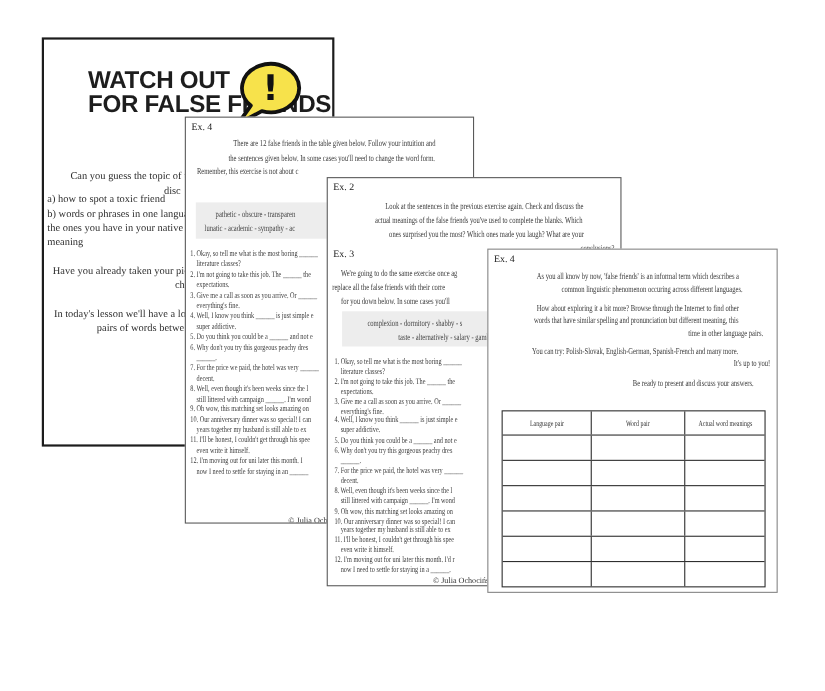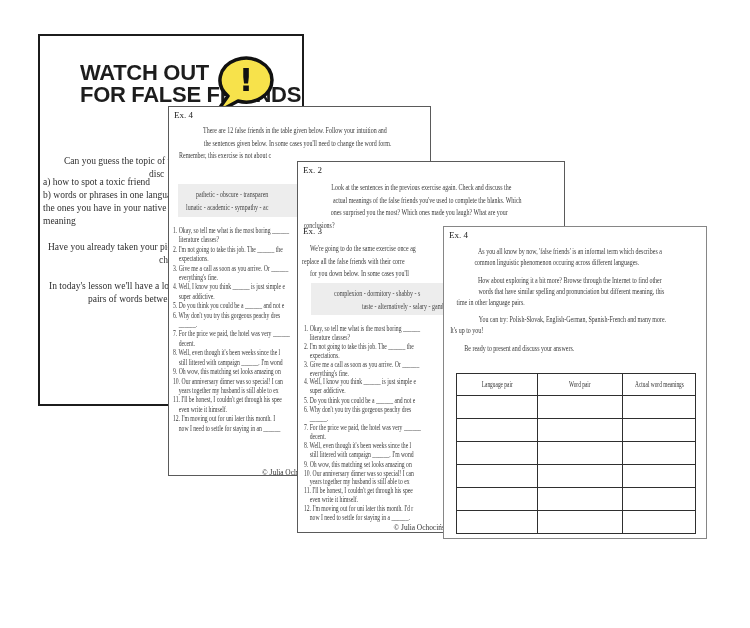--- a/index.html
+++ b/index.html
@@ -7,21 +7,21 @@
           font-family:"Liberation Serif", serif;}
   .page{position:absolute;background:#ffffff;overflow:hidden;box-sizing:border-box;}
   #p1{left:38px;top:34px;width:266px;height:372px;border:2px solid #1c1c1c;z-index:1;}
   #p2{left:168px;top:106px;width:263px;height:370px;border:1px solid #5a5a5a;z-index:2;}
   #p3{left:297px;top:161px;width:268px;height:372px;border:1px solid #5a5a5a;z-index:3;}
   #p4{left:443px;top:226px;width:264px;height:313px;border:1px solid #868686;z-index:4;}
 
   .abs{position:absolute;left:0;right:0;}
   .line{white-space:nowrap;}
   .sx{display:inline-block;transform:scaleX(0.73);transform-origin:0 50%;white-space:pre;}
-  .ctr{text-align:left;}
+  .ctr{text-align:right;}
   .ctr .sx{transform-origin:50% 50%;}
 
   
   .wtitle{position:absolute;left:40px;top:26px;font-family:"Liberation Sans",sans-serif;
           font-weight:700;font-size:22px;line-height:22px;letter-spacing:-0.3px;color:#1d1d1d;}
   .p1body{font-size:9.5px;line-height:13px;color:#2e2e2e;}
   #bubble{position:absolute;left:168px;top:14px;}
 
   
   .exlabel{position:absolute;font-size:9px;color:#222;}

